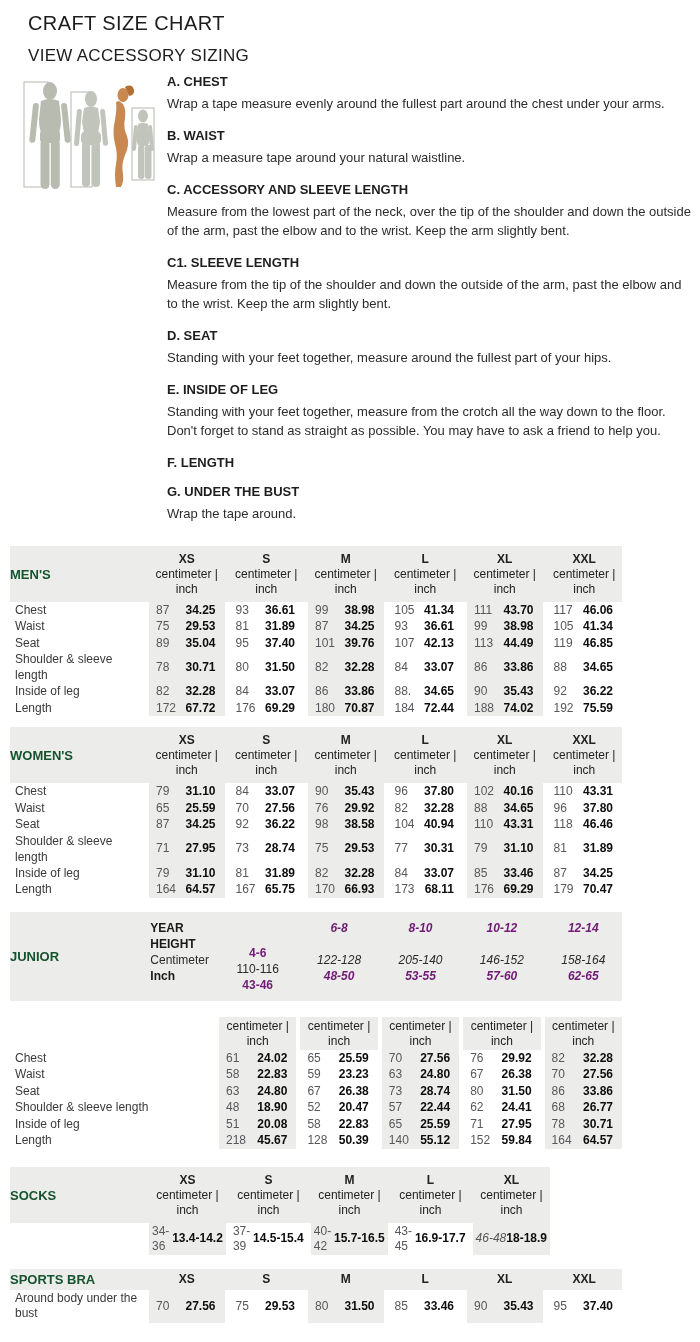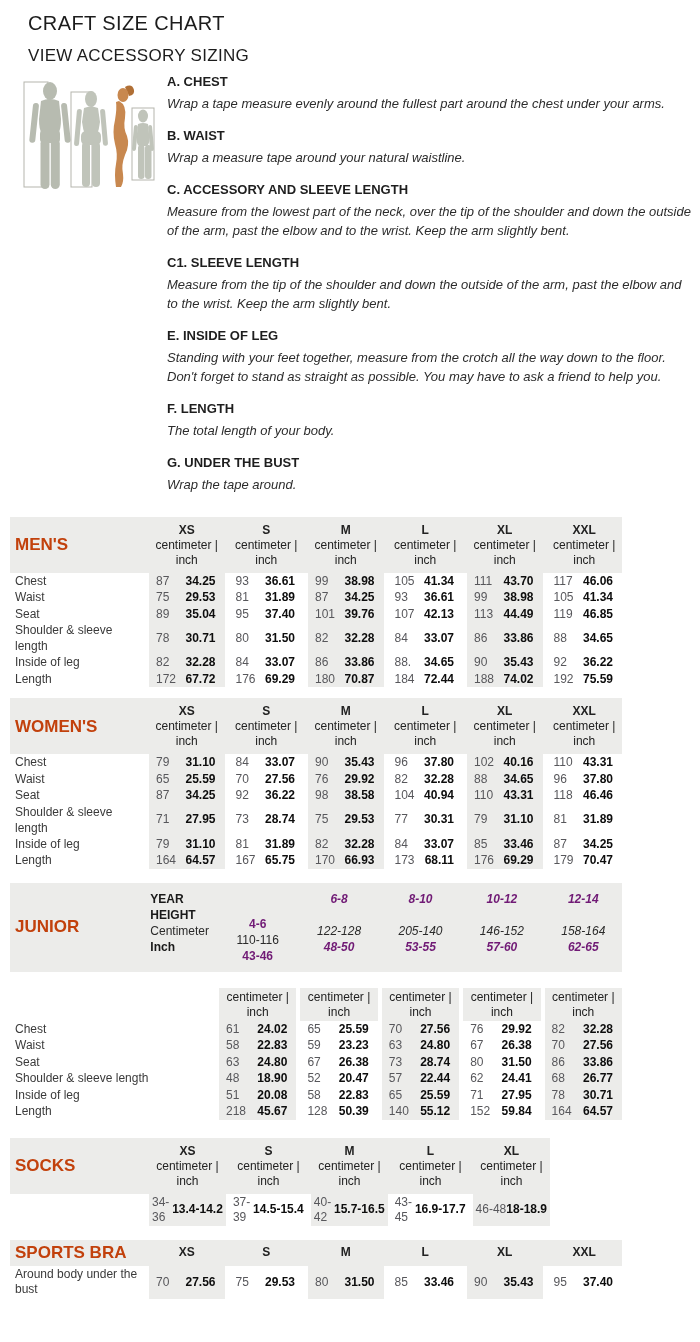--- a/index.html
+++ b/index.html
@@ -19,32 +19,32 @@
   .figures{width:150px;flex:none;padding-top:4px;}
   .fig-gray{fill:#b7bbb0;}
   .fig-gray2{fill:#c0c4ba;}
   .fig-orange{fill:#c8884f;}
   .fig-orange-d{fill:#b06f35;}
   .mrect{fill:none;stroke:#b5b5ad;stroke-width:1;}
   .guide-text{flex:1;padding-right:8px;}
   .g-item{margin-top:14px;}
   .g-item:first-child{margin-top:0;}
   .g-head{font-size:13px;font-weight:bold;color:#1e1e1e;}
-  .g-desc{font-size:13px;font-style:italic;color:#2c2c2c;margin-top:6px;line-height:1.46;max-width:545px;}
+  .g-desc{font-size:13px;color:#2c2c2c;margin-top:6px;line-height:1.46;max-width:545px;}
 
   
   .size-table{margin:0 0 11px 10px;width:612px;font-size:12px;}
   .size-table.narrow{width:540px;}
   .g6{display:grid;grid-template-columns:135px repeat(6,1fr);column-gap:4px;}
   .g5{display:grid;grid-template-columns:135px repeat(5,1fr);column-gap:4px;}
   .gj{display:grid;grid-template-columns:205px repeat(5,1fr);column-gap:4px;}
 
   .thead{background:var(--band);padding:6px 0 5px;align-items:center;}
   .thead.single{padding:3px 0;}
-  .t-label{font-weight:bold;font-size:17px;color:#c2410c;padding-left:5px;align-self:center;}
+  .t-label{font-weight:bold;font-size:13px;color:#14532d;align-self:center;}
   .th-size{text-align:center;}
   .th-sz{font-weight:bold;line-height:15px;}
   .th-u{font-weight:normal;line-height:15px;}
 
   .trow{align-items:stretch;}
   .row-label{padding-left:5px;color:#3a3a3a;line-height:16px;align-self:center;}
   .cell{display:flex;justify-content:space-between;align-items:center;line-height:16.5px;padding:0 9px 0 7px;}
   .cell.shaded{background:var(--band);}
   .cm{color:var(--cm);}
   .in{font-weight:bold;color:var(--inch);white-space:nowrap;}
@@ -60,21 +60,21 @@
   .j-year.it{font-style:italic;}
   .j-year.it .j-hcm{margin-top:16px;}
   .j-year.first{padding-top:25px;}
   .j-cmrow{margin-top:16px;}
   .j-cmrow .th-size{background:var(--band);padding:2px 0 1px;}
   .junior .tbody .trow:first-child{margin-top:0;}
 
   
   .socks .cell{padding:0 3px;line-height:15px;min-height:32px;}
   .socks .cm{text-align:left;}
-  .socks .cell:last-child .cm{white-space:nowrap;}
+  .socks .cell:last-child .cm{white-space:nowrap;font-style:italic;}
 
   
   .sportsbra .row-label{line-height:15px;}
   .sportsbra .cell{min-height:33px;}
 </style>
 </head>
 <body>
 
 <div class="page">
 
@@ -136,26 +136,29 @@
       </div>
       <div class="g-item">
         <div class="g-head">C. ACCESSORY AND SLEEVE LENGTH</div>
         <div class="g-desc">Measure from the lowest part of the neck, over the tip of the shoulder and down the outside of the arm, past the elbow and to the wrist. Keep the arm slightly bent.</div>
       </div>
       <div class="g-item">
         <div class="g-head">C1. SLEEVE LENGTH</div>
         <div class="g-desc">Measure from the tip of the shoulder and down the outside of the arm, past the elbow and to the wrist. Keep the arm slightly bent.</div>
       </div>
       <div class="g-item">
+        <div class="g-head">D. SEAT</div>
+        <div class="g-desc">Standing with your feet together, measure around the fullest part of your hips.</div>
+      </div>
+      <div class="g-item">
         <div class="g-head">E. INSIDE OF LEG</div>
         <div class="g-desc">Standing with your feet together, measure from the crotch all the way down to the floor. Don't forget to stand as straight as possible. You may have to ask a friend to help you.</div>
       </div>
       <div class="g-item">
         <div class="g-head">F. LENGTH</div>
-        <div class="g-desc">The total length of your body.</div>
       </div>
       <div class="g-item">
         <div class="g-head">G. UNDER THE BUST</div>
         <div class="g-desc">Wrap the tape around.</div>
       </div>
     </div>
   </div>
 
   <section class="size-table" style="margin-top:22px">
     <div class="thead g6">

